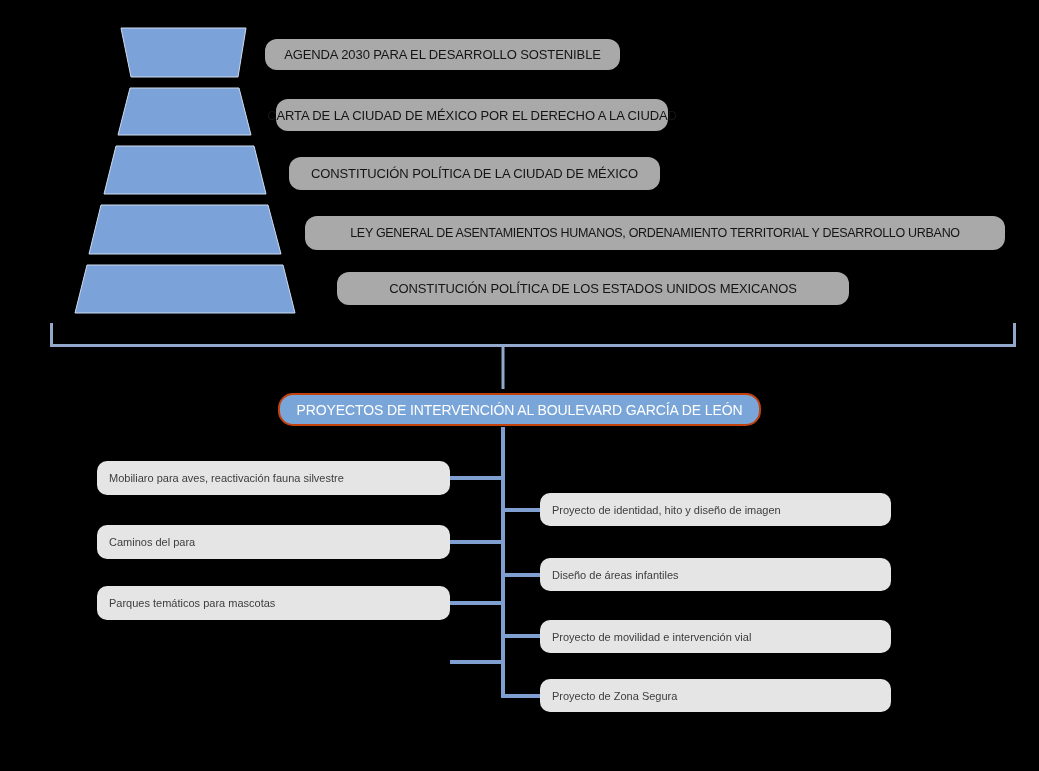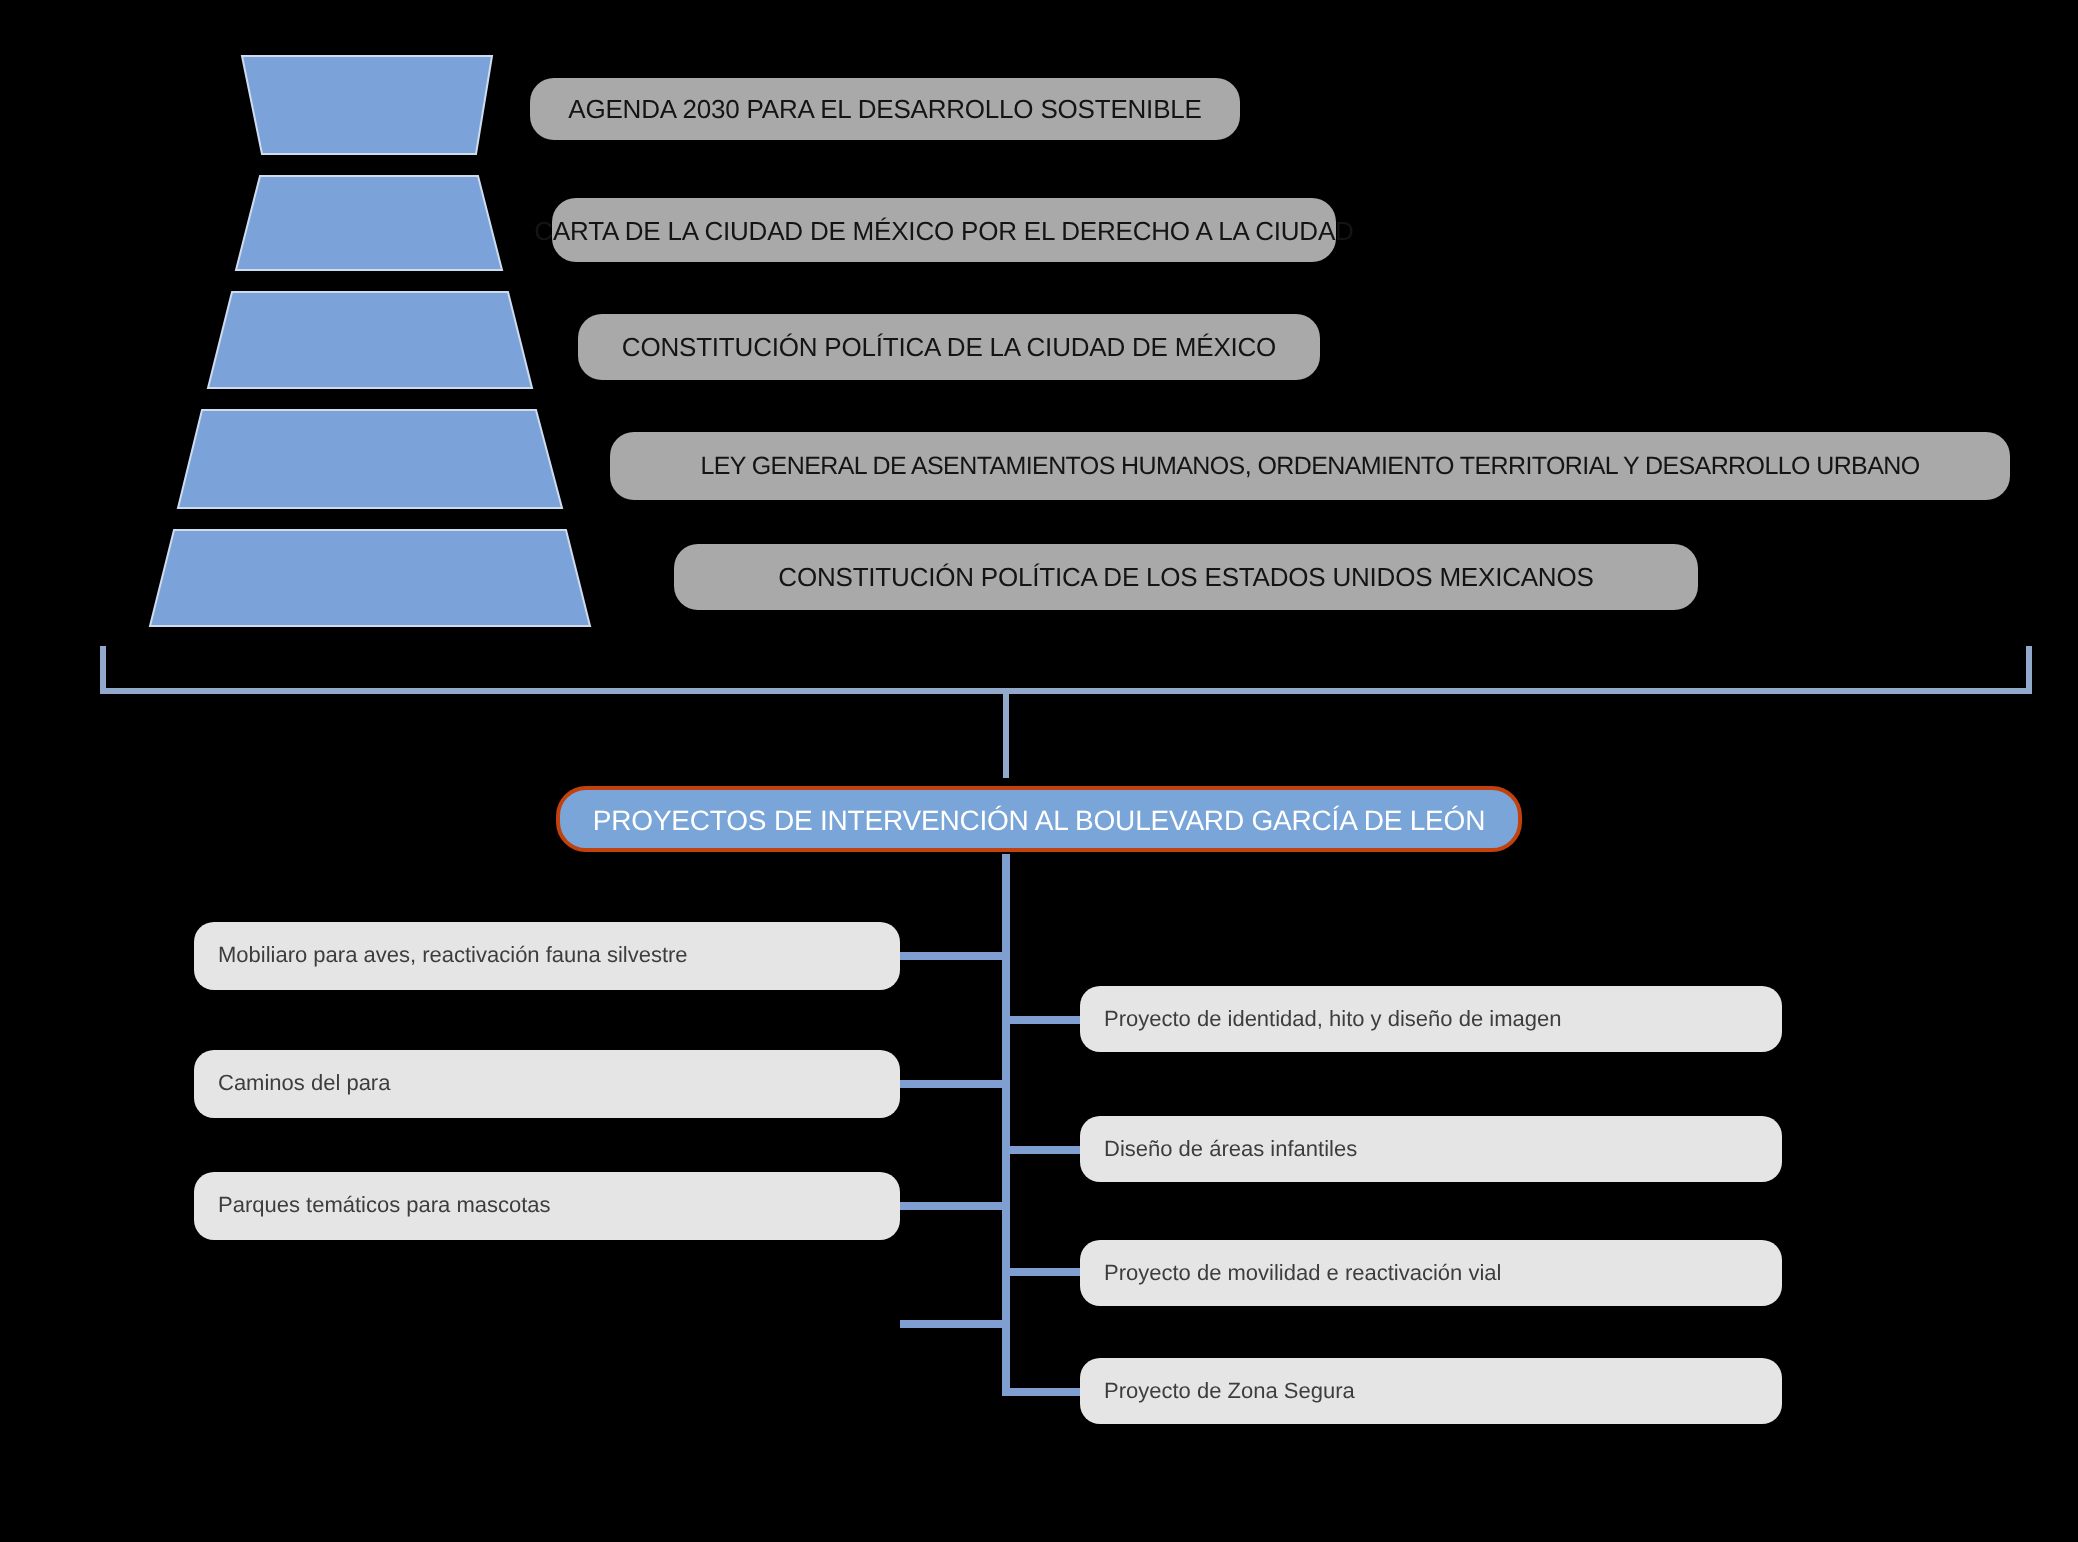--- a/index.html
+++ b/index.html
@@ -104,16 +104,16 @@
   <div class="pill" style="left:337px;top:272px;width:512px;height:33px;">CONSTITUCIÓN POLÍTICA DE LOS ESTADOS UNIDOS MEXICANOS</div>
 
   <div class="hub">PROYECTOS DE INTERVENCIÓN AL BOULEVARD GARCÍA DE LEÓN</div>
 
   <div class="node left" style="top:461px;">Mobiliaro para aves, reactivación fauna silvestre</div>
   <div class="node left" style="top:525px;">Caminos del para</div>
   <div class="node left" style="top:586px;">Parques temáticos para mascotas</div>
 
   <div class="node right" style="top:493px;">Proyecto de identidad, hito y diseño de imagen</div>
   <div class="node right" style="top:558px;">Diseño de áreas infantiles</div>
-  <div class="node right" style="top:620px;">Proyecto de movilidad e reactivación vial</div>
+  <div class="node right" style="top:620px;">Proyecto de movilidad e intervención vial</div>
   <div class="node right" style="top:679px;">Proyecto de Zona Segura</div>
 
 </div>
 
 </body></html>

